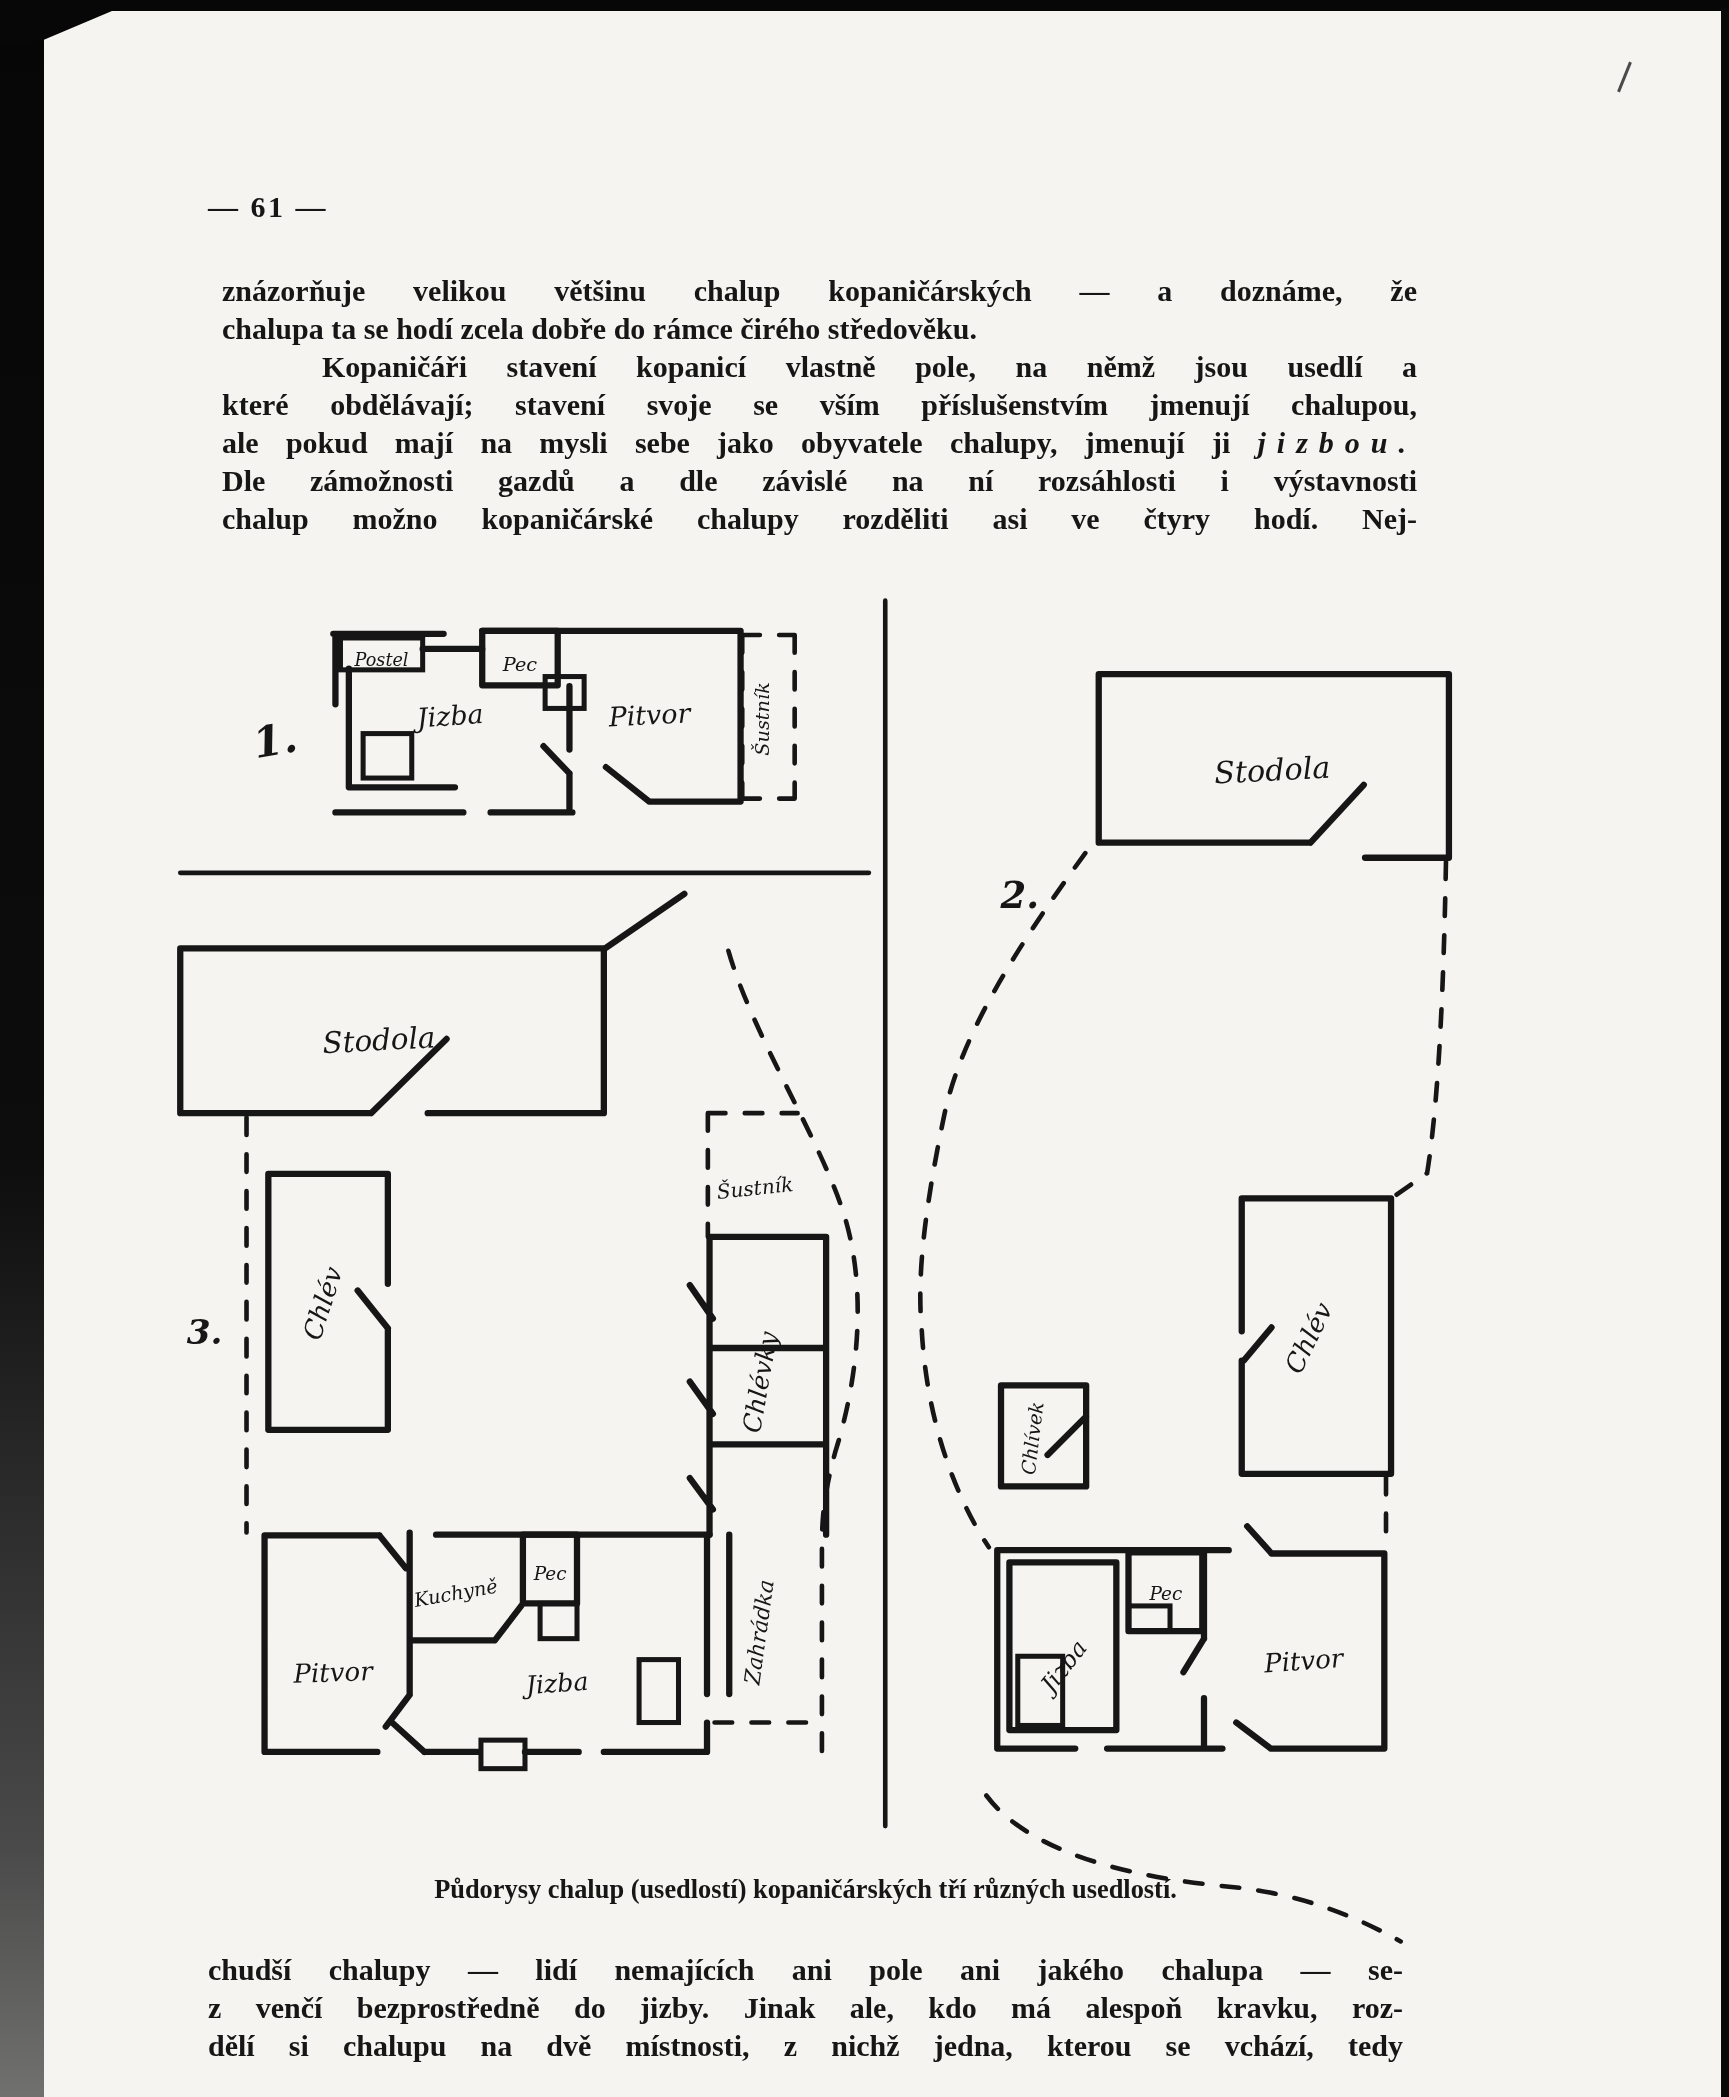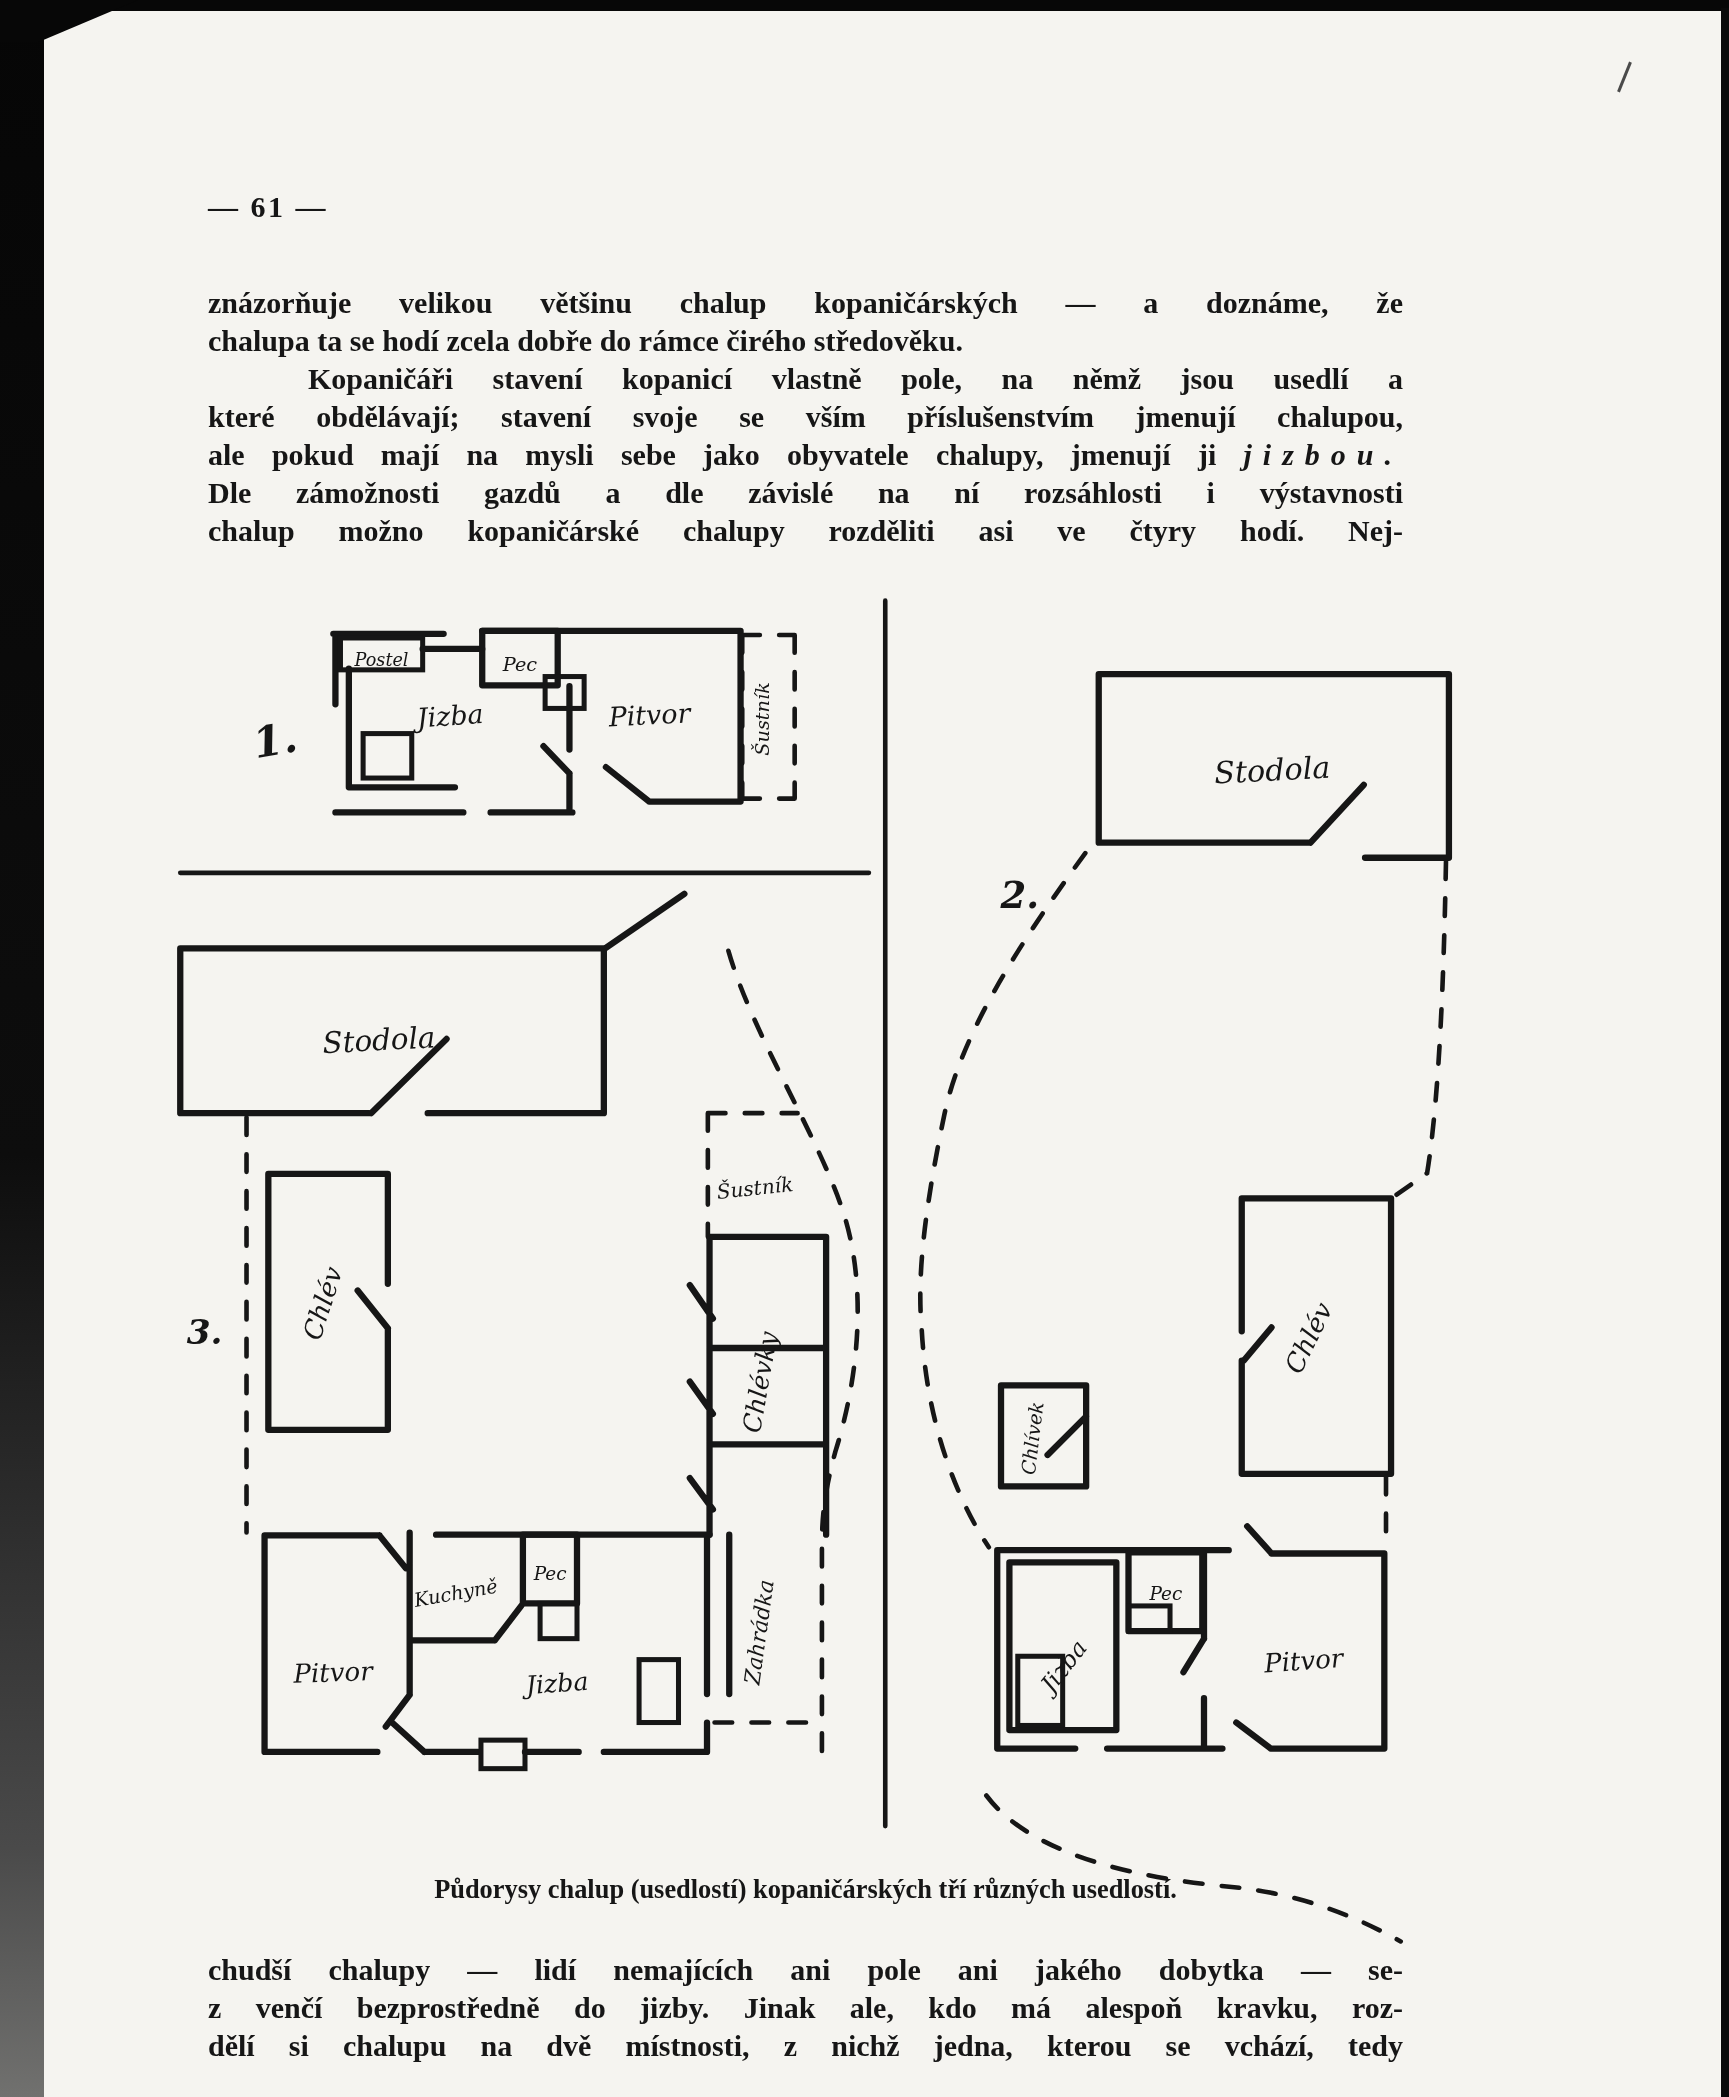--- a/index.html
+++ b/index.html
@@ -48,21 +48,21 @@
 
 <div class="edge" id="gutter"></div>
 <div class="edge" id="top-edge"></div>
 <div class="edge" id="corner-blob"></div>
 <div class="edge" id="right-edge"></div>
 
 <div class="edge" id="slash-artifact"></div>
 
 <div id="page-number">— 61 —</div>
 
-<div class="textblock" id="para1" style="top:284px;">
+<div class="textblock" id="para1" style="top:272px;margin-left:14px;">
   <div class="tline">znázorňuje velikou většinu chalup kopaničárských — a doznáme, že</div>
   <div class="tline noj">chalupa ta se hodí zcela dobře do rámce čirého středověku.</div>
   <div class="tline indent">Kopaničáři stavení kopanicí vlastně pole, na němž jsou usedlí a</div>
   <div class="tline">které obdělávají; stavení svoje se vším příslušenstvím jmenují chalupou,</div>
   <div class="tline"><span>ale pokud mají na mysli sebe jako obyvatele chalupy, jmenují ji </span><span class="sperr">jizbou.</span></div>
   <div class="tline">Dle zámožnosti gazdů a dle závislé na ní rozsáhlosti i výstavnosti</div>
   <div class="tline">chalup možno kopaničárské chalupy rozděliti asi ve čtyry hodí. Nej-</div>
 </div>
 
 <svg id="figure-svg" viewBox="380 1410 3580 3300">
@@ -166,18 +166,18 @@
   <text class="hand" x="1828" y="3895" font-size="52" text-anchor="middle" transform="rotate(-82 1828 3895)">Zahrádka</text>
   <text class="hand" x="1090" y="3815" font-size="46" text-anchor="middle" transform="rotate(-10 1090 3815)">Kuchyně</text>
   <text class="hand" x="1312" y="3768" font-size="44" text-anchor="middle">Pec</text>
   <text class="hand" x="795" y="4010" font-size="62" text-anchor="middle" transform="rotate(-2 795 4010)">Pitvor</text>
   <text class="hand" x="1330" y="4035" font-size="60" text-anchor="middle" transform="rotate(-4 1330 4035)">Jizba</text>
 </svg>
 
 <div id="caption">Půdorysy chalup (usedlostí) kopaničárských tří různých usedlostí.</div>
 
 <div class="textblock" id="para2" style="top:1951px;">
-  <div class="tline">chudší chalupy — lidí nemajících ani pole ani jakého dobytka — se-</div>
+  <div class="tline">chudší chalupy — lidí nemajících ani pole ani jakého chalupa — se-</div>
   <div class="tline">z venčí bezprostředně do jizby. Jinak ale, kdo má alespoň kravku, roz-</div>
   <div class="tline">dělí si chalupu na dvě místnosti, z nichž jedna, kterou se vchází, tedy</div>
 
 </div>
 
 
 </body></html>

